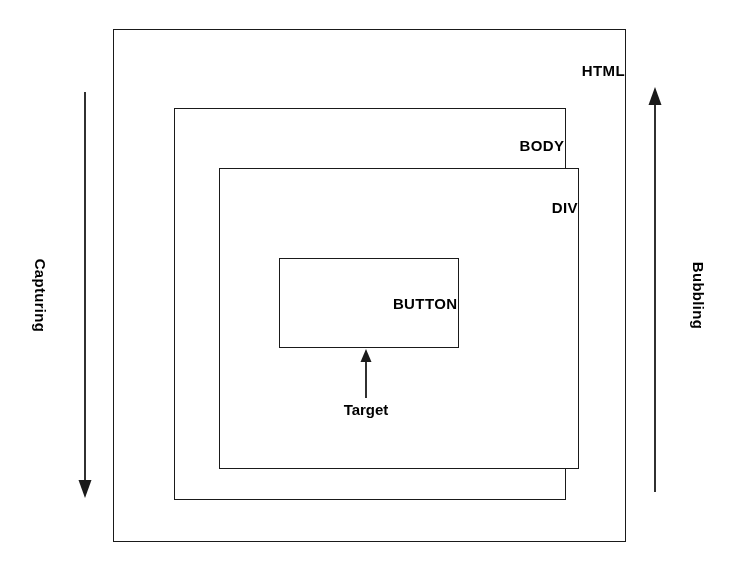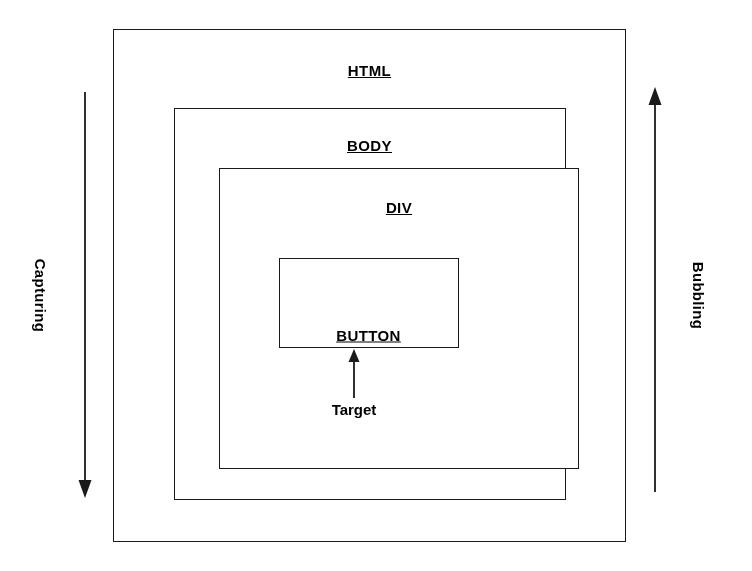--- a/index.html
+++ b/index.html
@@ -25,42 +25,40 @@
   }
   #box-html  { left: 113px; top: 29px;  width: 513px; height: 513px; }
   #box-body  { left: 174px; top: 108px; width: 392px; height: 392px; }
   #box-div   { left: 220px; top: 169px; width: 360px; height: 301px; }
   #box-button{ left: 280px; top: 259px; width: 180px; height: 90px;  }
 
   .box-label {
     position: absolute;
     left: 0;
     width: 100%;
-    text-align: center;
+    text-align: right;
     font-weight: bold;
     font-size: 15px;
     color: #000000;
     letter-spacing: 0.4px;
     line-height: 1;
     white-space: nowrap;
-    text-decoration: underline;
   }
   #box-html   .box-label { top: 33px; }
   #box-body   .box-label { top: 29px; }
   #box-div    .box-label { top: 31px; }
   #box-button .box-label {
     top: 50%;
     transform: translateY(-50%);
-    margin-top: 32px;
   }
 
   
   #target-annotation {
     position: absolute;
-    left: 314px;
+    left: 326px;
     top: 348px;
     width: 80px;
     height: 80px;
   }
   #target-arrow-svg {
     position: absolute;
     left: 0;
     top: 0;
   }
   #target-label {

